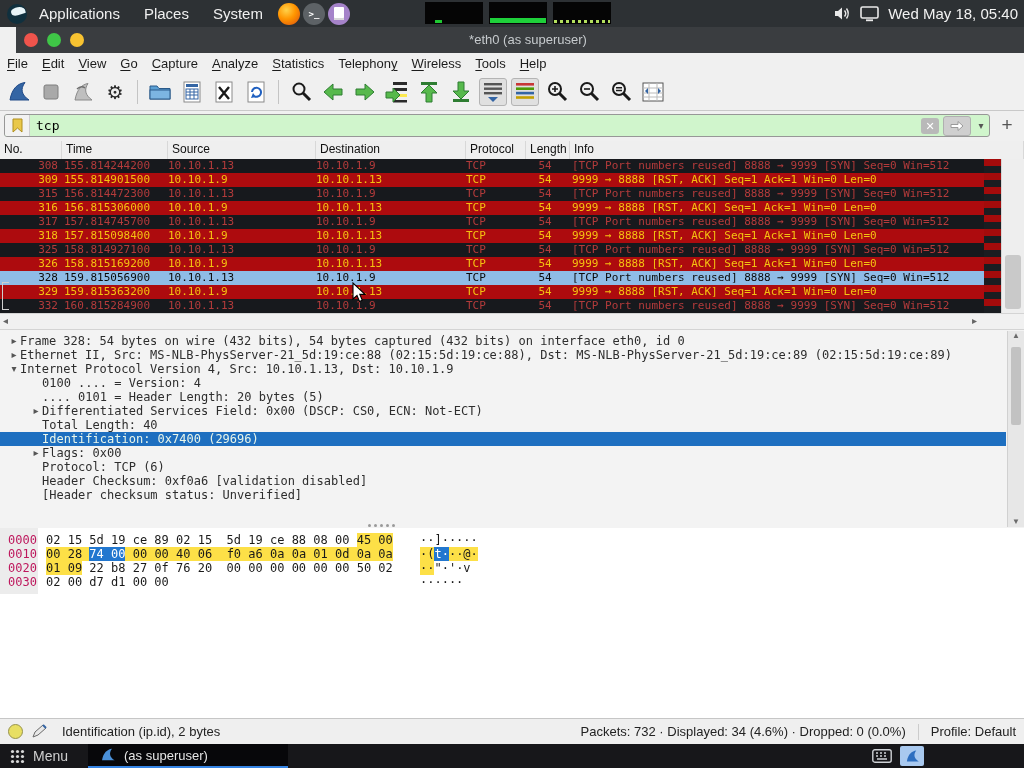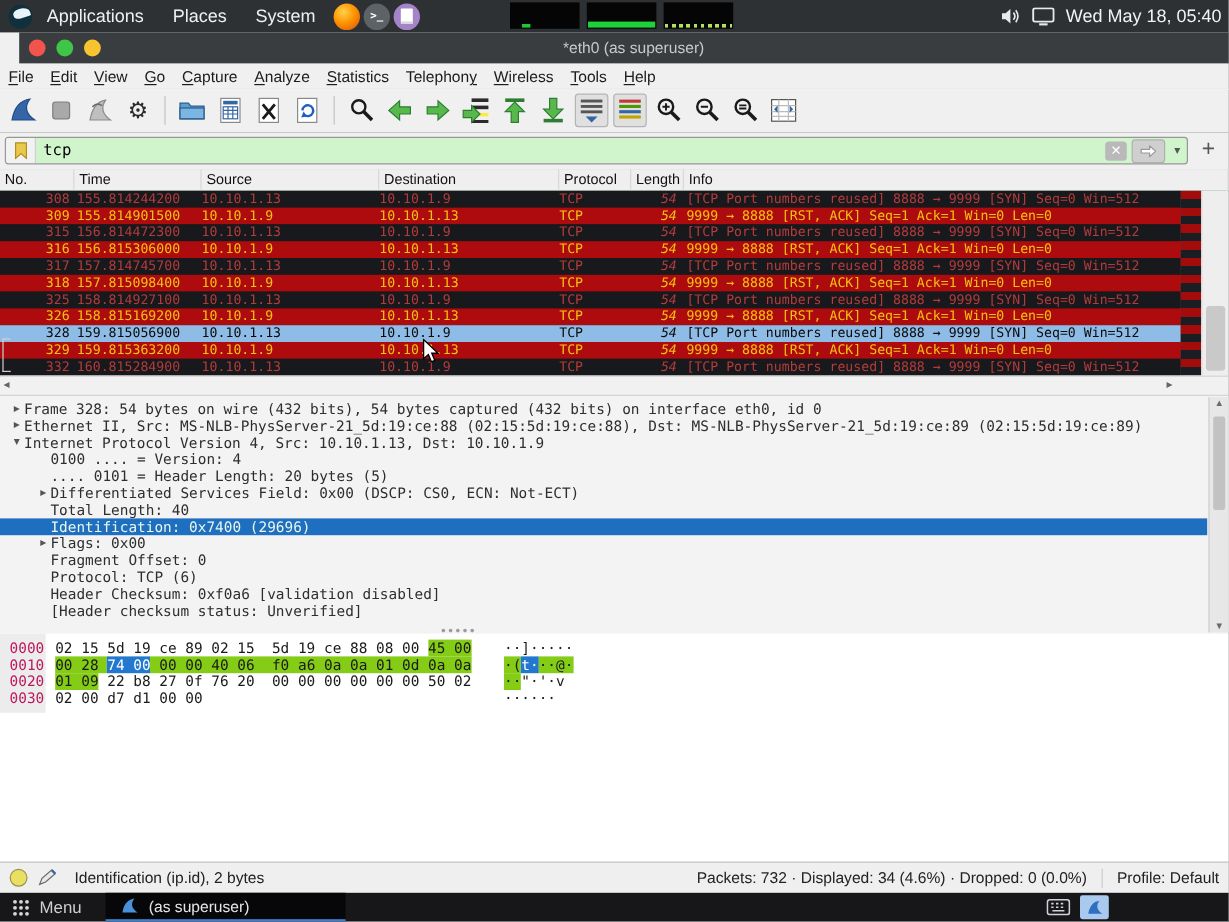--- a/index.html
+++ b/index.html
@@ -68,21 +68,21 @@
   .plist{position:absolute;left:0;top:159px;width:984px;height:154px;overflow:hidden;
          font:11px "DejaVu Sans Mono",monospace;background:#17191d;}
   .prow{height:14px;line-height:14px;display:flex;white-space:nowrap;}
   .prow.dark{background:#17191d;color:#b43b3b;}
   .prow.rst{background:#ad0b0e;color:#f5c211;}
   .prow.sel{background:#8fbce6;color:#0a0a0a;}
   .pc{overflow:hidden;flex:none;}
   .pc-no{width:58px;text-align:right;padding-right:4px;}
   .pc-time{width:104px;padding-left:2px;}
   .pc-src{width:148px;} .pc-dst{width:150px;} .pc-proto{width:60px;}
-  .pc-len{width:38px;text-align:right;padding-right:6px;font-style:italic;}
+  .pc-len{width:38px;text-align:center;padding-right:6px;}
   .pc-info{flex:1;padding-left:2px;}
   .vscroll-map{position:absolute;left:984px;top:159px;width:17px;height:154px;
      background:repeating-linear-gradient(180deg,#a40b0b 0 7px,#1a1d21 7px 14px);}
   .vscroll-track{position:absolute;left:1001px;top:159px;width:23px;height:154px;background:#eeeeee;border-left:1px solid #d6d6d6;box-sizing:border-box;}
   .vscroll-thumb{position:absolute;left:3px;top:96px;width:16px;height:54px;background:#c9c9c9;border-radius:3px;}
   .hscroll{position:absolute;left:0;top:313px;width:1024px;height:17px;background:#f1f1f1;
            border-top:1px solid #d4d4d4;border-bottom:1px solid #d4d4d4;box-sizing:border-box;
            color:#666;font-size:10px;}
   .hsl{position:absolute;left:3px;top:1px;} .hsr{position:absolute;left:972px;top:1px;}
   .bracket{position:absolute;left:2px;top:282px;width:6px;height:26px;
@@ -103,21 +103,21 @@
   .dsdown{position:absolute;bottom:1px;left:0;right:0;}
   
   .hexpane{position:absolute;left:0;top:528px;width:1024px;height:190px;background:#ffffff;
            font:12px "DejaVu Sans Mono",monospace;overflow:hidden;}
   .hoffstrip{position:absolute;left:0;top:0;width:38px;height:66px;background:#ececec;}
   .hexrows{position:relative;padding-top:5px;}
   .hrow{height:14px;line-height:14px;position:relative;white-space:pre;}
   .hoff{display:inline-block;width:30px;padding-left:8px;color:#be185d;}
   .hbytes{margin-left:8px;color:#1a1a1a;}
   .hascii{position:absolute;left:420px;top:0;color:#1a1a1a;}
-  .sg-plain{} .sg-field{background:#84cc16;} .sg-sel{background:#2277cf;color:#fff;}
+  .sg-plain{} .sg-field{background:#fde047;} .sg-sel{background:#2277cf;color:#fff;}
   
   .statusbar{position:absolute;left:0;top:718px;width:1024px;height:26px;background:#efefef;
              border-top:1px solid #c6c6c6;box-sizing:border-box;display:flex;align-items:center;
              font-size:13px;color:#222;}
   .expert-dot{width:13px;height:13px;border-radius:50%;background:#e8df63;border:1px solid #97934e;
               margin-left:8px;flex:none;}
   .statusleft{margin-left:14px;}
   .statspacer{flex:1;}
   .statdiv{width:1px;height:16px;background:#cccccc;margin:0 12px;}
   .statprofile{margin-right:8px;}
@@ -477,21 +477,20 @@
   <div class="details" id="detail-lines">
       <div class="dline ind0"><span class="darrow">▸</span><span>Frame 328: 54 bytes on wire (432 bits), 54 bytes captured (432 bits) on interface eth0, id 0</span></div>
       <div class="dline ind0"><span class="darrow">▸</span><span>Ethernet II, Src: MS-NLB-PhysServer-21_5d:19:ce:88 (02:15:5d:19:ce:88), Dst: MS-NLB-PhysServer-21_5d:19:ce:89 (02:15:5d:19:ce:89)</span></div>
       <div class="dline ind0"><span class="darrow">▾</span><span>Internet Protocol Version 4, Src: 10.10.1.13, Dst: 10.10.1.9</span></div>
       <div class="dline ind1"><span class="darrow"></span><span>0100 .... = Version: 4</span></div>
       <div class="dline ind1"><span class="darrow"></span><span>.... 0101 = Header Length: 20 bytes (5)</span></div>
       <div class="dline ind1"><span class="darrow">▸</span><span>Differentiated Services Field: 0x00 (DSCP: CS0, ECN: Not-ECT)</span></div>
       <div class="dline ind1"><span class="darrow"></span><span>Total Length: 40</span></div>
       <div class="dline ind1 dsel"><span class="darrow" style="color: rgb(233, 246, 233);"></span><span>Identification: 0x7400 (29696)</span></div>
       <div class="dline ind1"><span class="darrow">▸</span><span>Flags: 0x00</span></div>
-      <div class="dline ind1"><span class="darrow"></span><span>Fragment Offset: 0</span></div>
       <div class="dline ind1"><span class="darrow"></span><span>Protocol: TCP (6)</span></div>
       <div class="dline ind1"><span class="darrow"></span><span>Header Checksum: 0xf0a6 [validation disabled]</span></div>
       <div class="dline ind1"><span class="darrow"></span><span>[Header checksum status: Unverified]</span></div>
     </div>
   <div class="dscroll">
     <span>▲</span>
     <div class="dthumb"></div>
     <span class="dsdown">▼</span>
   </div>
   <div class="grip" style="top:524px;">

